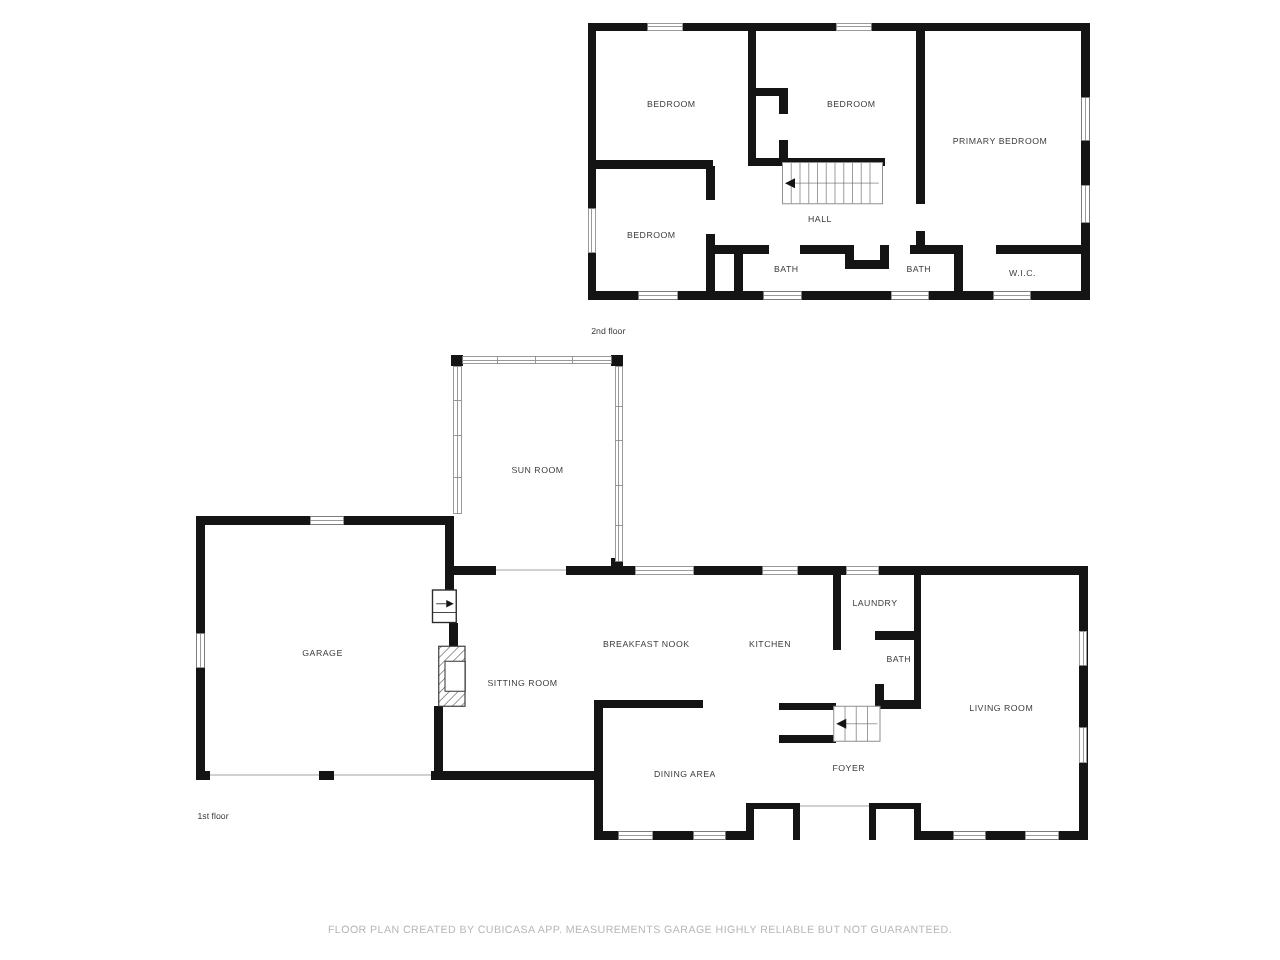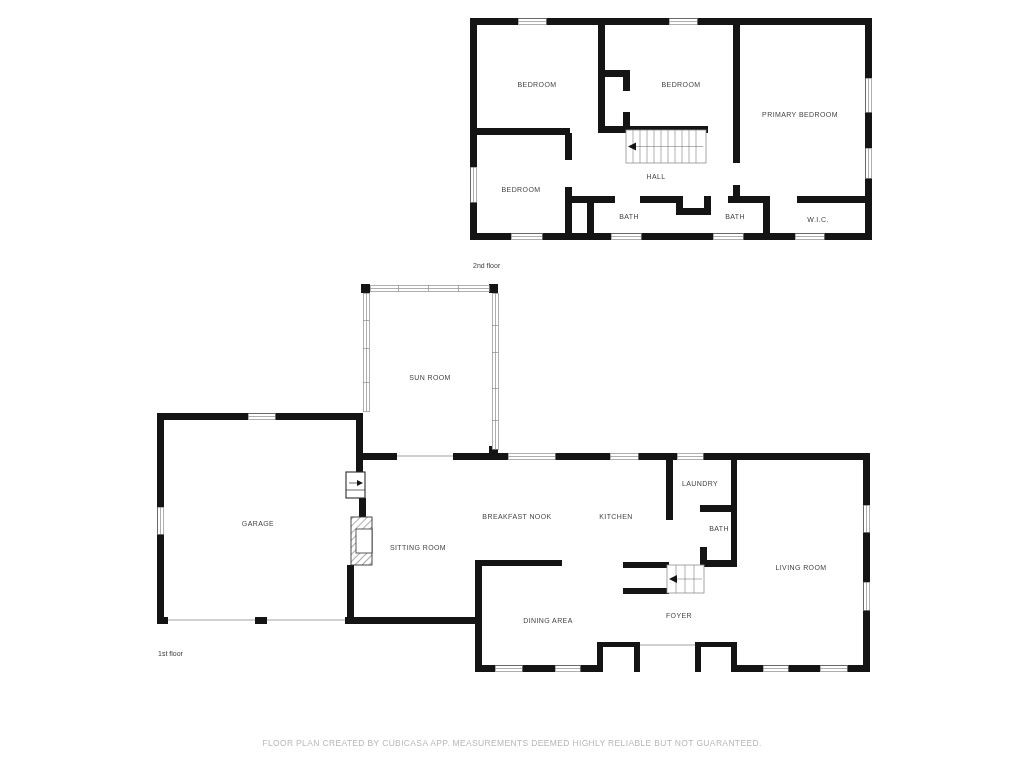--- a/index.html
+++ b/index.html
@@ -233,15 +233,15 @@
   <div class="room-label" style="left:517px;top:516px;">BREAKFAST NOOK</div>
   <div class="room-label" style="left:616px;top:516px;">KITCHEN</div>
   <div class="room-label" style="left:700px;top:483px;">LAUNDRY</div>
   <div class="room-label" style="left:719px;top:528px;">BATH</div>
   <div class="room-label" style="left:801px;top:567px;">LIVING ROOM</div>
   <div class="room-label" style="left:548px;top:620px;">DINING AREA</div>
   <div class="room-label" style="left:679px;top:615px;">FOYER</div>
 
   <div class="floor-caption" style="left:473px;top:262px;">2nd floor</div>
   <div class="floor-caption" style="left:158px;top:650px;">1st floor</div>
-  <div class="footer-note">FLOOR PLAN CREATED BY CUBICASA APP. MEASUREMENTS DEEMED HIGHLY RELIABLE BUT NOT GUARANTEED.</div>
+  <div class="footer-note">FLOOR PLAN CREATED BY CUBICASA APP. MEASUREMENTS GARAGE HIGHLY RELIABLE BUT NOT GUARANTEED.</div>
 
 </div>
 
 </body></html>

